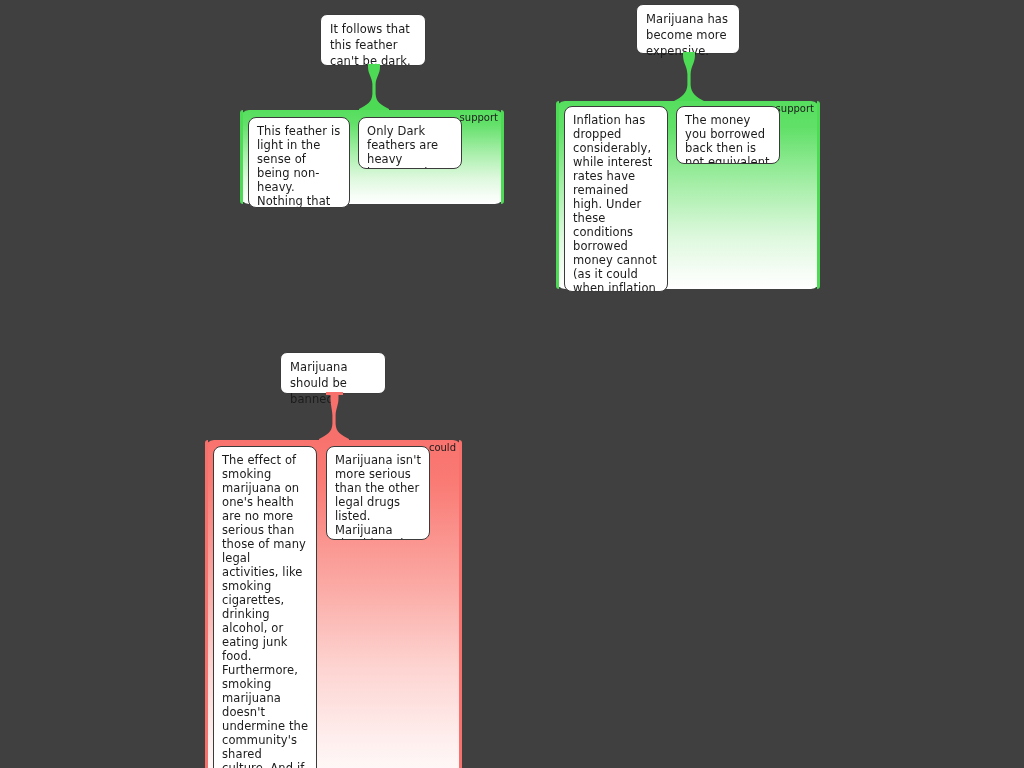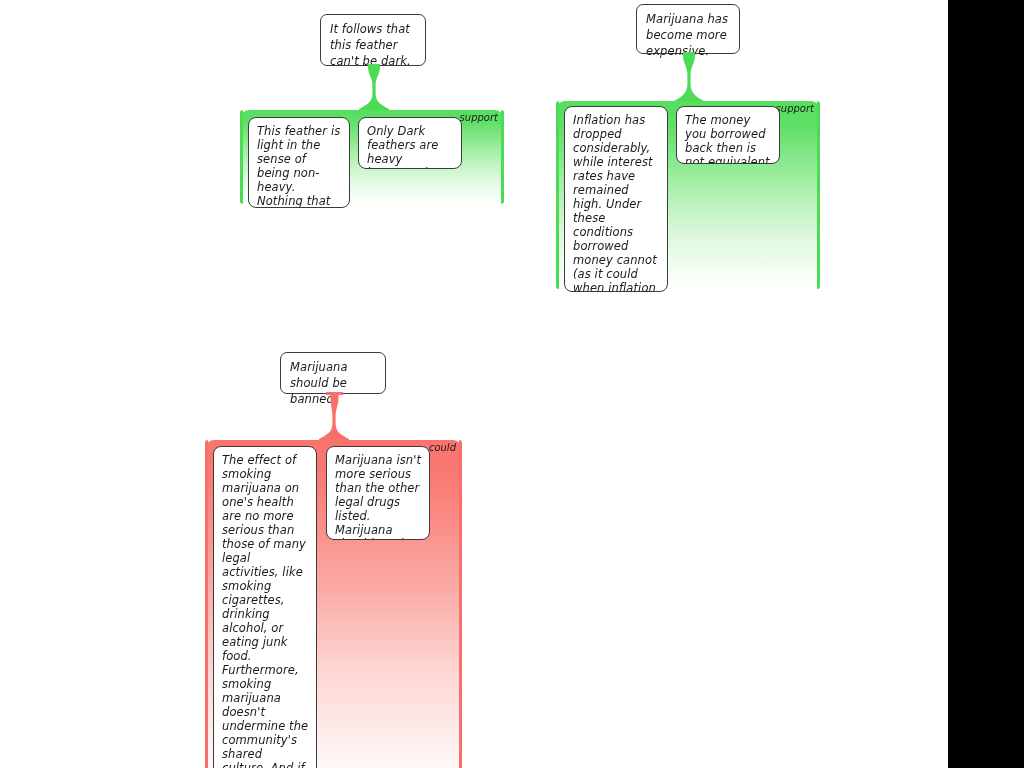--- a/index.html
+++ b/index.html
@@ -3,26 +3,25 @@
 <meta charset="utf-8">
 <title>Argument Map</title>
 <style>
   html, body {
     margin: 0;
     padding: 0;
     background: #000000;
   }
   #canvas {
     position: relative;
-    width: 948px;
+    width: 1024px;
     height: 768px;
-    background: #ffffff;
+    background: #404040;
     overflow: hidden;
     font-family: "DejaVu Sans", sans-serif;
-    font-style: italic;
   }
 
   
   .claim-box {
     position: absolute;
     background: #ffffff;
     border: 1px solid #3b3b3b;
     border-radius: 7px;
     box-sizing: border-box;
     padding: 6px 8px 6px 9px;

